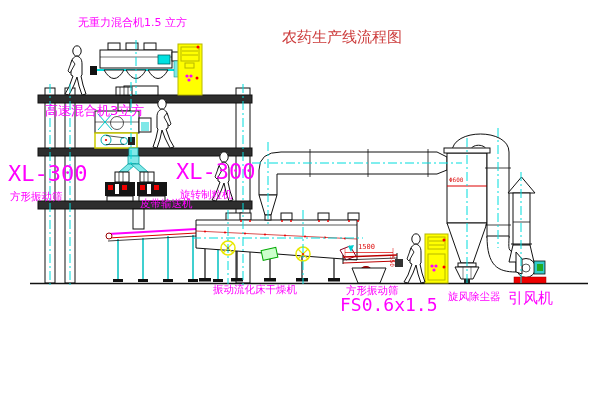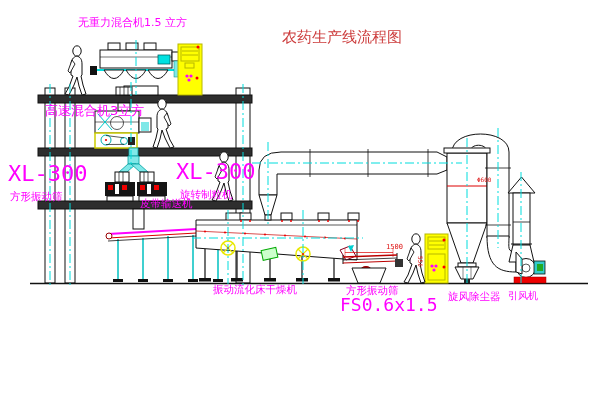--- a/index.html
+++ b/index.html
@@ -1,20 +1,20 @@
 <!DOCTYPE html>
 <html><head>
 <meta charset="utf-8">
 <style>
   html,body{margin:0;padding:0;background:#fff;}
   .canvas{position:relative;width:600px;height:403px;background:#ffffff;overflow:hidden;
           font-family:"DejaVu Sans",sans-serif;}
   .canvas svg{position:absolute;left:0;top:0;}
   .lbl{position:absolute;white-space:nowrap;color:#FF00FF;line-height:1;}
-  .lbl.red{color:#DD1111;padding-left:28px;}
+  .lbl.red{color:#DD1111;}
   .mono{font-family:"DejaVu Sans Mono",monospace;}
   .title-row{position:absolute;left:282px;top:28px;display:flex;align-items:flex-end;
              color:#CC3B3B;white-space:nowrap;}
   .title-cn{font-size:15px;padding-bottom:3px;}
   .title-cap{font-size:23px;font-family:"DejaVu Sans Mono",monospace;margin-left:2px;}
   .vert{writing-mode:vertical-rl;}
 </style>
 </head>
 <body>
 
@@ -294,19 +294,19 @@
 <span class="lbl" style="left:45px;top:104px;font-size:13px;">高速混合机3立方</span>
 <span class="lbl mono" style="left:8px;top:163px;font-size:22px;">XL-300</span>
 <span class="lbl" style="left:10px;top:191px;font-size:10.5px;">方形振动筛</span>
 <span class="lbl mono" style="left:176px;top:161px;font-size:22px;">XL-300</span>
 <span class="lbl" style="left:180px;top:189px;font-size:10.5px;">旋转制粒机</span>
 <span class="lbl" style="left:140px;top:198px;font-size:10.5px;">皮带输送机</span>
 <span class="lbl" style="left:213px;top:285px;font-size:10.5px;font-family:Liberation Mono, monospace;">振动流化床干燥机</span>
 <span class="lbl" style="left:346px;top:285px;font-size:10.5px;">方形振动筛</span>
 <span class="lbl mono" style="left:340px;top:296px;font-size:18px;">FS0.6x1.5</span>
 <span class="lbl" style="left:448px;top:291px;font-size:10.5px;">旋风除尘器</span>
-<span class="lbl" style="left:508px;top:291px;font-size:10px;">引风机</span>
+<span class="lbl" style="left:508px;top:291px;font-size:15px;">引风机</span>
 
 <span class="lbl red mono" style="left:358px;top:244px;font-size:7px;">1500</span>
 <span class="lbl red mono vert" style="left:389px;top:256px;font-size:6px;">550</span>
 <span class="lbl red mono" style="left:449px;top:177px;font-size:6px;">Φ600</span>
 
 </div>
 
 </body></html>

